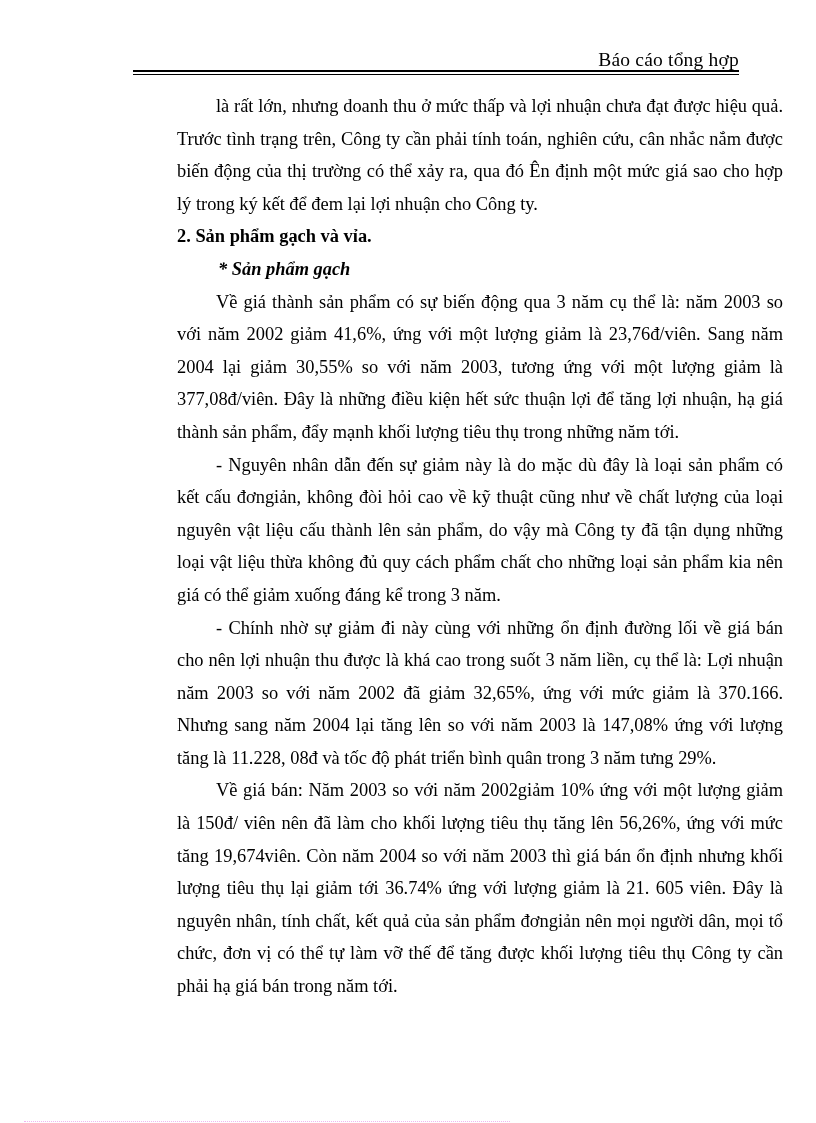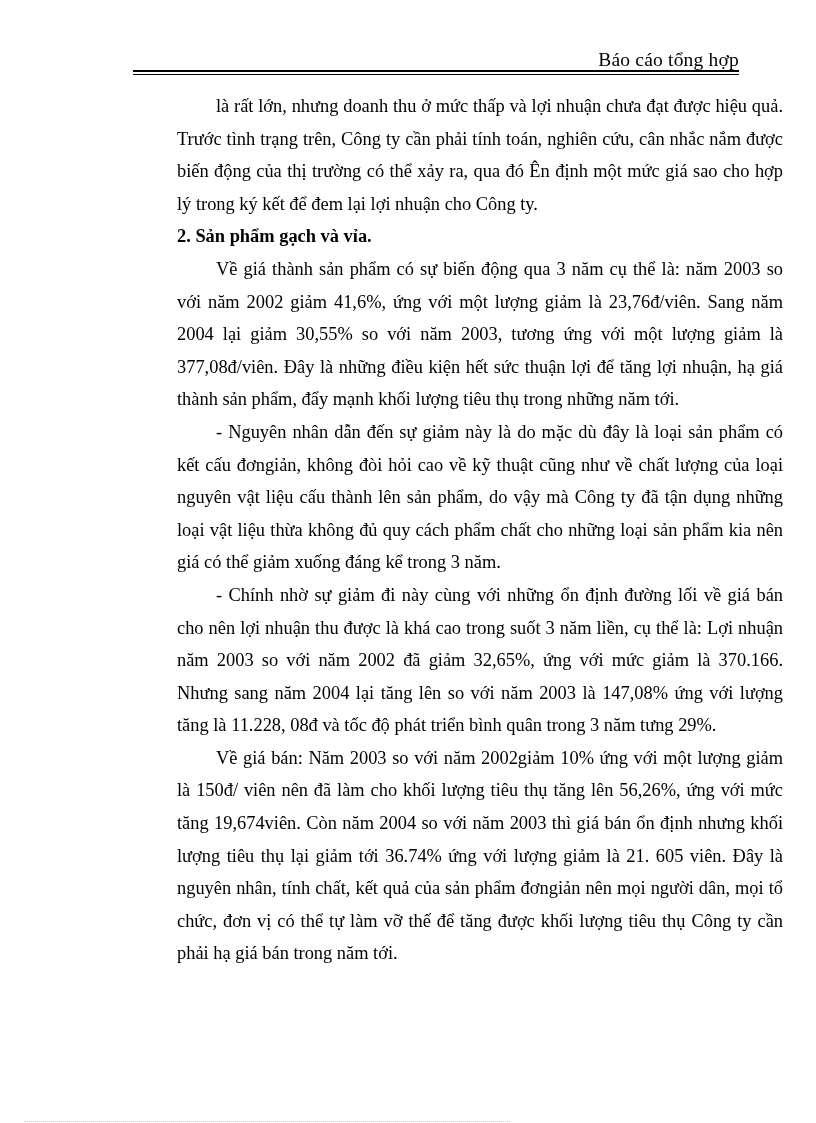--- a/index.html
+++ b/index.html
@@ -85,20 +85,21 @@
 <div class="page">
 
   <div class="header">
     <span class="header-title">Báo cáo tổng hợp</span>
   </div>
   <div class="header-rule"></div>
 
   <div class="content">
     <p class="indent">là rất lớn, nhưng doanh thu ở mức thấp và lợi nhuận chưa đạt được hiệu quả. Trước tình trạng trên, Công ty cần phải tính toán, nghiên cứu, cân nhắc nắm được biến động của thị trường có thể xảy ra, qua đó Ên định một mức giá sao cho hợp lý trong ký kết để đem lại lợi nhuận cho Công ty.</p>
     <p class="heading">2. Sản phẩm gạch và vỉa.</p>
+    <p class="subheading">* Sản phẩm gạch</p>
     <p class="indent">Về giá thành sản phẩm có sự biến động qua 3 năm cụ thể là: năm 2003 so với năm 2002 giảm 41,6%, ứng với một lượng giảm là 23,76đ/viên. Sang năm 2004 lại giảm 30,55% so với năm 2003, tương ứng với một lượng giảm là 377,08đ/viên. Đây là những điều kiện hết sức thuận lợi để tăng lợi nhuận, hạ giá thành sản phẩm, đẩy mạnh khối lượng tiêu thụ trong những năm tới.</p>
     <p class="indent">- Nguyên nhân dẫn đến sự giảm này là do mặc dù đây là loại sản phẩm có kết cấu đơngiản, không đòi hỏi cao về kỹ thuật cũng như về chất lượng của loại nguyên vật liệu cấu thành lên sản phẩm, do vậy mà Công ty đã tận dụng những loại vật liệu thừa không đủ quy cách phẩm chất cho những loại sản phẩm kia nên giá có thể giảm xuống đáng kể trong 3 năm.</p>
     <p class="indent">- Chính nhờ sự giảm đi này cùng với những ổn định đường lối về giá bán cho nên lợi nhuận thu được là khá cao trong suốt 3 năm liền, cụ thể là: Lợi nhuận năm 2003 so với năm 2002 đã giảm 32,65%, ứng với mức giảm là 370.166. Nhưng sang năm 2004 lại tăng lên so với năm 2003 là 147,08% ứng với lượng tăng là 11.228, 08đ và tốc độ phát triển bình quân trong 3 năm tưng 29%.</p>
     <p class="indent">Về giá bán: Năm 2003 so với năm 2002giảm 10% ứng với một lượng giảm là 150đ/ viên nên đã làm cho khối lượng tiêu thụ tăng lên 56,26%, ứng với mức tăng 19,674viên. Còn năm 2004 so với năm 2003 thì giá bán ổn định nhưng khối lượng tiêu thụ lại giảm tới 36.74% ứng với lượng giảm là 21. 605 viên. Đây là nguyên nhân, tính chất, kết quả của sản phẩm đơngiản nên mọi người dân, mọi tổ chức, đơn vị có thể tự làm vỡ thế để tăng được khối lượng tiêu thụ Công ty cần phải hạ giá bán trong năm tới.</p>
   </div>
 
   <div class="bottom-dots"></div>
 </div>
 
 </body></html>

